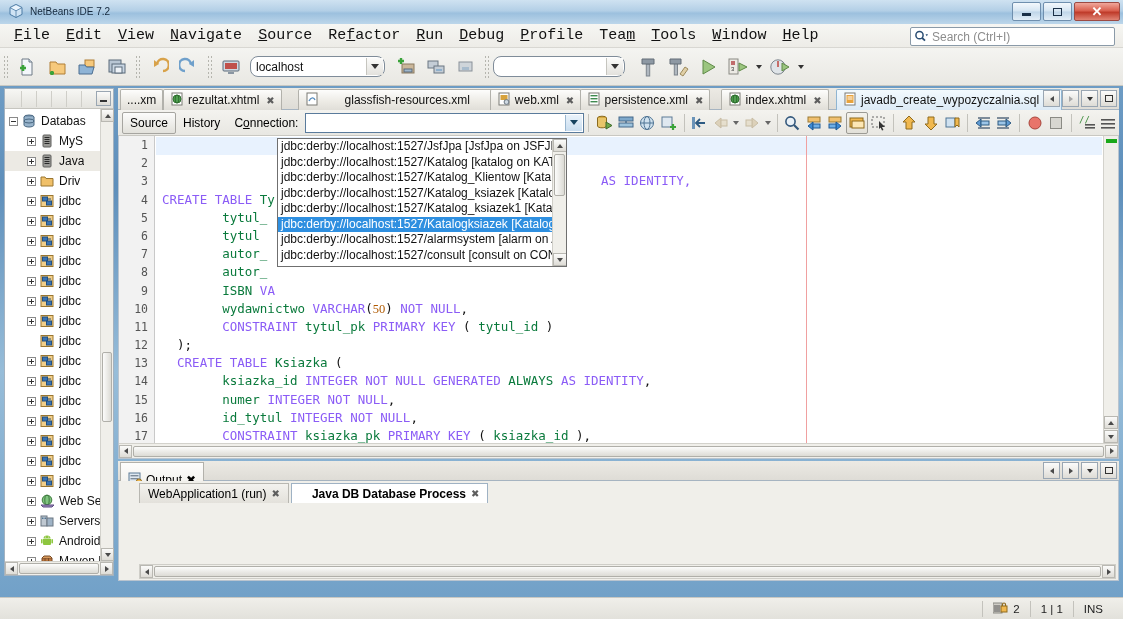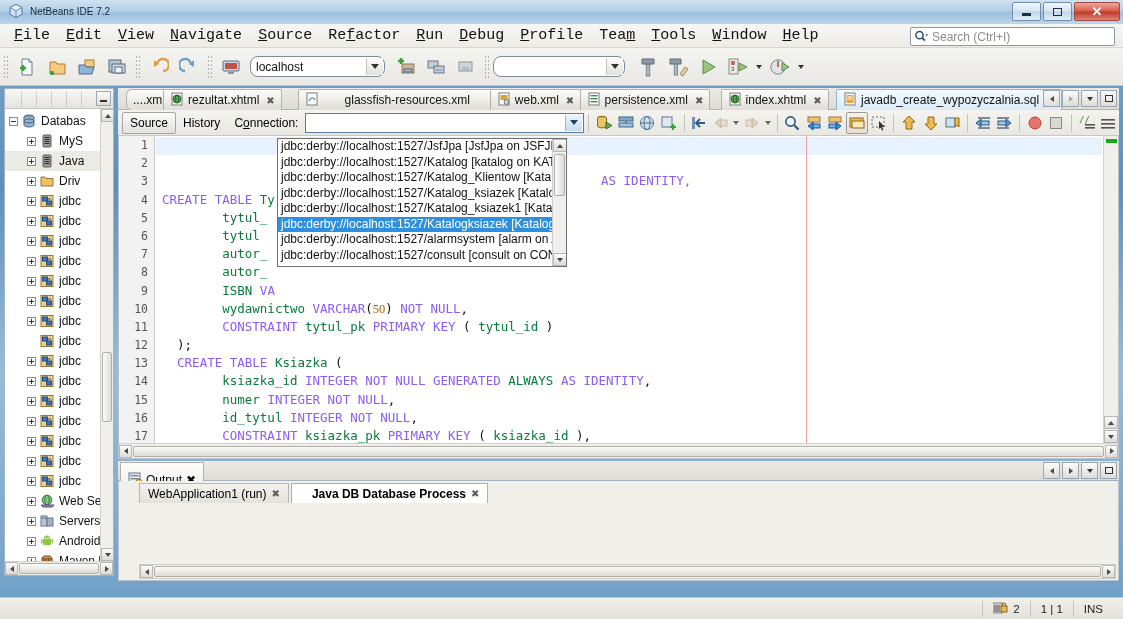--- a/index.html
+++ b/index.html
@@ -672,21 +672,21 @@
       <div class="sb-thumb-h" style="flex:1;margin:0 1px;"></div>
       <div class="sb-arrow">
           <i class="tri-rt"></i>
         </div>
     </div>
   </div>
 
   <div class="editor-area">
     <div class="tabstrip">
       <div id="editor-tabs">
-          <div class="etab" style="left: 8px; border-radius: 6px;">
+          <div class="etab" style="left: 2px;">
             <span>....xm</span>
           </div>
           <div class="etab" style="left: 45px;">
             <span><svg width="14" height="14" viewBox="0 0 14 14">
                 <rect x="2" y="1" width="10" height="12" fill="#fff" stroke="#7a7a74"></rect>
                 <circle cx="7" cy="7" r="4" fill="#4f9f4f" stroke="#2f6f2f"></circle>
                 <ellipse cx="7" cy="7" rx="1.8" ry="4" fill="none" stroke="#2f6f2f"></ellipse>
               </svg></span>
             <span>rezultat.xhtml</span>
             <span class="x">✖</span>

